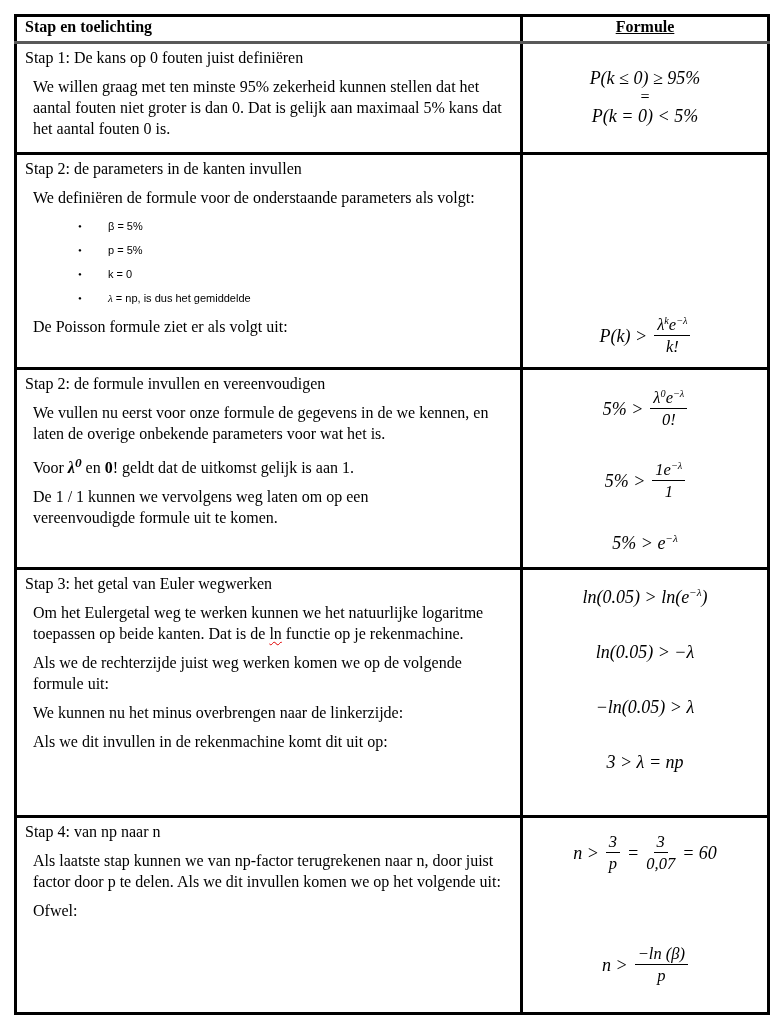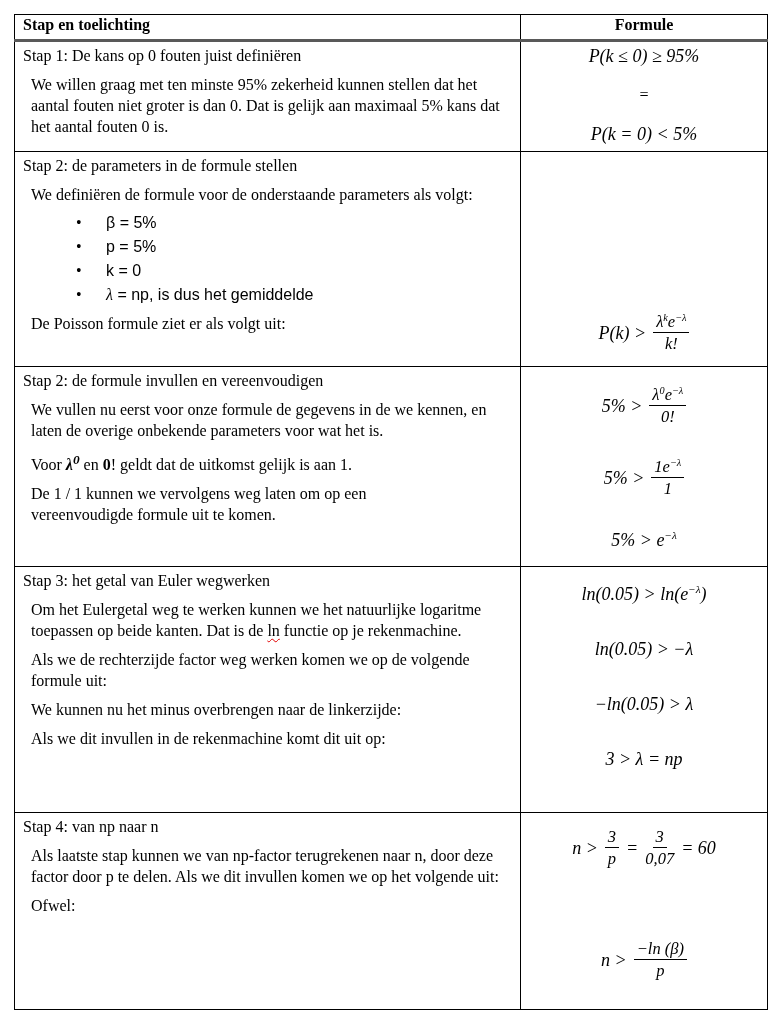--- a/index.html
+++ b/index.html
@@ -1,41 +1,41 @@
 <!DOCTYPE html>
 <html><head>
 <meta charset="utf-8">
 <style>
   html,body{margin:0;padding:0;background:#fff;}
   body{width:776px;height:1022px;font-family:"Liberation Serif",serif;color:#000;}
   .page{position:relative;width:776px;height:1022px;box-sizing:border-box;padding:14px 9px 12px 14px;background:#fff;}
   table.steps-table{border-collapse:collapse;table-layout:fixed;width:753px;}
   col.col-text{width:506px;}
   col.col-formula{width:247px;}
-  th,td{border:1px solid #000000;vertical-align:top;padding:0;}
+  th,td{border:3px solid #000000;vertical-align:top;padding:0;}
   tr.header-row th{border-bottom:3px solid #595959;height:22px;font-size:16px;font-weight:bold;padding:1px 8px 1px 8px;}
   th.th-text{text-align:left;}
-  th.th-formula{text-align:center;}
+  th.th-formula{text-align:center;text-decoration:underline;}
   tr.r1{height:111px;} tr.r2{height:215px;} tr.r3{height:200px;} tr.r4{height:192px;} tr.r5{height:197px;}
   td.text-cell{padding:3px 10px 0 8px;font-size:16px;line-height:21px;}
   .title{text-underline-offset:3px;white-space:nowrap;}
   p.para{margin:8px;}
   .w490{max-width:490px;} .w476{max-width:476px;} .w472{max-width:472px;}
   .w470{max-width:470px;} .w460{max-width:460px;} .w440{max-width:440px;}
   .mt1{margin-top:21px;} .mt2{margin-top:42px;} .mt26{margin-top:26px;} .mt16{margin-top:16px;} .mt33{margin-top:33px;} .mt14{margin-top:14px;font-family:Liberation Serif, serif;}
   .bullets{margin-top:7px;}
-  .bullet-item{padding-left:53px;font-family:"Liberation Sans",sans-serif;font-size:16px;line-height:20px;margin-bottom:4px;}
+  .bullet-item{padding-left:53px;font-family:"Liberation Sans",sans-serif;font-size:11px;line-height:20px;margin-bottom:4px;}
   .bullet-dot{display:inline-block;width:30px;font-family:"Liberation Serif",serif;}
   .blambda{font-family:"Liberation Serif",serif;font-style:italic;}
   .bmath{font-style:italic;font-weight:bold;}
   .b0{font-weight:bold;}
   .spell{text-decoration-line:underline;text-decoration-style:wavy;text-decoration-color:#e00000;text-decoration-thickness:1px;text-underline-offset:2px;}
   td.formula-cell{text-align:center;}
   .fcol{display:flex;flex-direction:column;align-items:center;box-sizing:border-box;}
-  .fcol-r1{height:105px;justify-content:center;gap:20px;}
+  .fcol-r1{height:105px;justify-content:center;gap:0;}
   .fcol-r2{height:209px;justify-content:flex-end;padding-bottom:8px;}
   .fcol-r3{height:194px;justify-content:space-between;padding:18px 0 10px;}
   .fcol-r4{height:245px;justify-content:flex-start;padding:16px 0 30px;gap:33px;}
   .fcol-r5{height:191px;justify-content:space-between;padding:14px 0 24px;}
   .fline{font-family:"Liberation Serif",serif;font-style:italic;font-size:18px;line-height:22px;display:flex;align-items:center;gap:7px;}
   .feq{font-size:16px;line-height:16px;}
   .fline sup{font-size:62%;line-height:0;}
   .frac{display:inline-flex;flex-direction:column;align-items:center;font-size:16.5px;line-height:19px;}
   .frac .num{border-bottom:1.2px solid #000;padding:0 3px 1px;}
   .frac .den{padding-top:1px;}
@@ -66,21 +66,21 @@
           <div class="fcol fcol-r1">
             <div class="fline">P(k ≤ 0) ≥ 95%</div>
             <div class="fline feq">=</div>
             <div class="fline">P(k = 0) &lt; 5%</div>
           </div>
         </td>
       </tr>
 
       <tr class="r2">
         <td class="text-cell">
-          <div class="title">Stap 2: de parameters in de formule stellen</div>
+          <div class="title">Stap 2: de parameters in de kanten invullen</div>
           <p class="para w460">We definiëren de formule voor de onderstaande parameters als volgt:</p>
           <div class="bullets">
             <div class="bullet-item"><span class="bullet-dot">•</span><span>β = 5%</span></div>
             <div class="bullet-item"><span class="bullet-dot">•</span><span>p = 5%</span></div>
             <div class="bullet-item"><span class="bullet-dot">•</span><span>k = 0</span></div>
             <div class="bullet-item"><span class="bullet-dot">•</span><span class="blambda">λ</span><span> = np, is dus het gemiddelde</span></div>
           </div>
           <p class="para mt14">De Poisson formule ziet er als volgt uit:</p>
         </td>
         <td class="formula-cell">
@@ -123,40 +123,40 @@
                 <span><span>5% &gt; e</span><sup>−λ</sup></span>
               </div>
           </div>
         </td>
       </tr>
 
       <tr class="r4">
         <td class="text-cell">
           <div class="title">Stap 3: het getal van Euler wegwerken</div>
           <p class="para w470"><span>Om het Eulergetal weg te werken kunnen we het natuurlijke logaritme toepassen op beide kanten. Dat is de </span><span class="spell">ln</span><span> functie op je rekenmachine.</span></p>
-          <p class="para mt26 w440">Als we de rechterzijde factor weg werken komen we op de volgende formule uit:</p>
+          <p class="para mt26 w440">Als we de rechterzijde juist weg werken komen we op de volgende formule uit:</p>
           <p class="para mt1">We kunnen nu het minus overbrengen naar de linkerzijde:</p>
           <p class="para mt16">Als we dit invullen in de rekenmachine komt dit uit op:</p>
         </td>
         <td class="formula-cell">
           <div class="fcol fcol-r4">
             <div class="fline">
                 <span><span>ln(0.05) &gt; ln(e</span><sup>−λ</sup><span>)</span></span>
               </div>
             <div class="fline">ln(0.05) &gt; −λ</div>
             <div class="fline">−ln(0.05) &gt; λ</div>
             <div class="fline">3 &gt; λ = np</div>
           </div>
         </td>
       </tr>
 
       <tr class="r5">
         <td class="text-cell">
           <div class="title">Stap 4: van np naar n</div>
-          <p class="para w476">Als laatste stap kunnen we van np-factor terugrekenen naar n, door deze factor door p te delen. Als we dit invullen komen we op het volgende uit:</p>
+          <p class="para w476">Als laatste stap kunnen we van np-factor terugrekenen naar n, door juist factor door p te delen. Als we dit invullen komen we op het volgende uit:</p>
           <p class="para mt33">Ofwel:</p>
         </td>
         <td class="formula-cell">
           <div class="fcol fcol-r5">
             <div class="fline">
               <span>n &gt;</span>
               <span class="frac">
                   <span class="num">3</span>
                   <span class="den">p</span>
                 </span>

